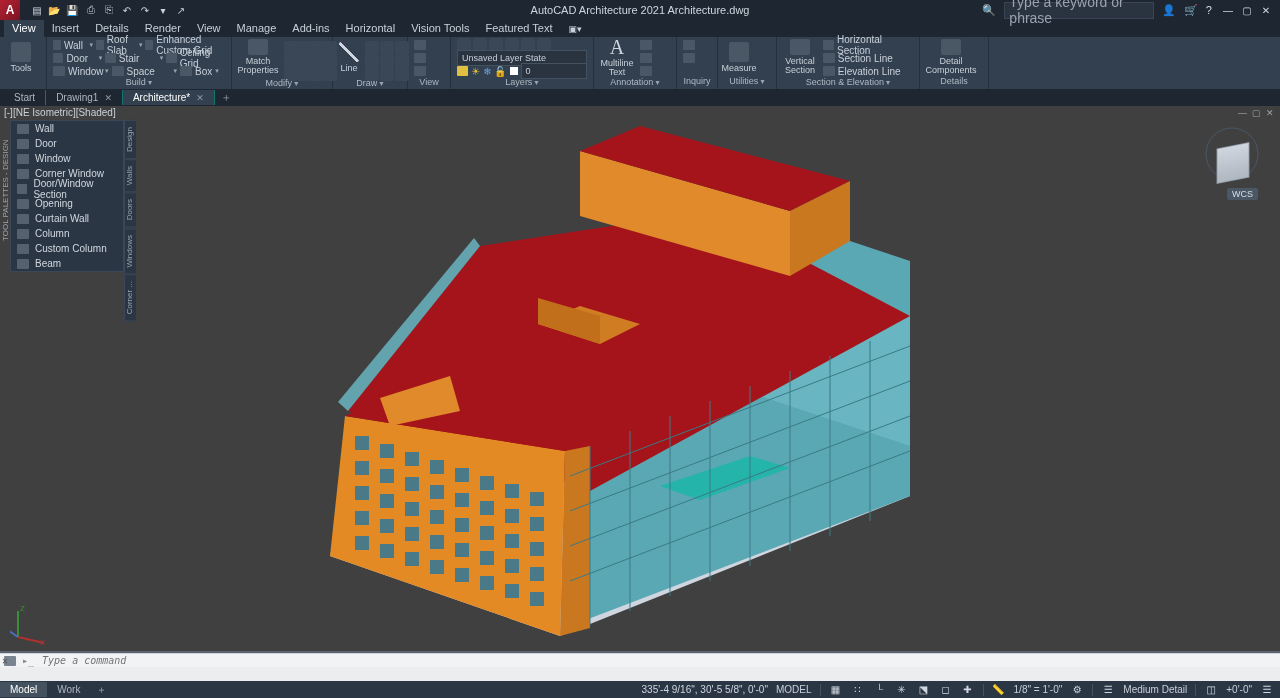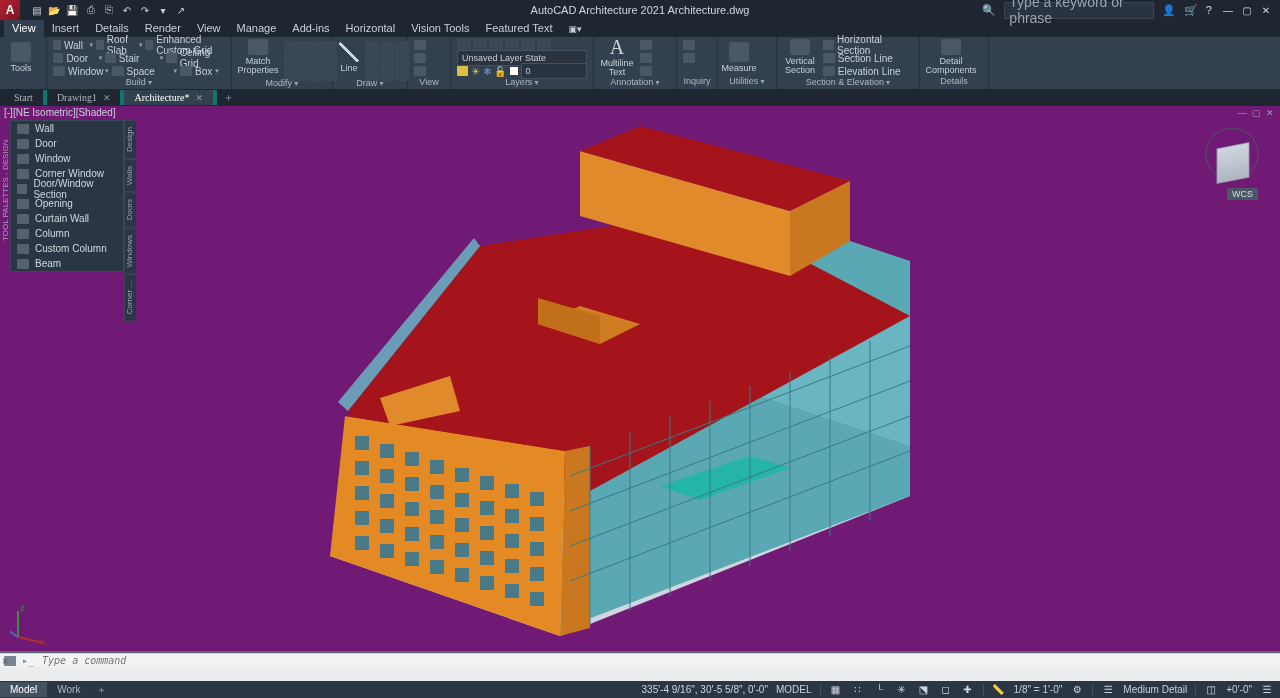--- a/index.html
+++ b/index.html
@@ -25,26 +25,26 @@
   .small-row{display:flex;align-items:center;gap:3px;height:12px;font-size:10px;color:#c8d0d9;}
   .small-row .si{width:12px;height:10px;background:#4a5765;border-radius:1px;}
   .small-row .dd{color:#9aa3af;font-size:7px;}
   .mini-grid{display:grid;gap:2px;}
   .mini-grid.g4x2{grid-template-columns:repeat(4,14px);grid-template-rows:repeat(2,14px);}
   .mini-grid .mi{width:14px;height:14px;background:#3a4756;border-radius:2px;}
   .layer-field{width:120px;height:14px;background:#2a3340;border:1px solid #44515f;font-size:9px;display:flex;align-items:center;padding:0 4px;color:#c8d0d9;}
   .dd-small::after{content:" ▾";font-size:8px;color:#9aa3af;}
 
   .doc-tabs{height:17px;background:#1d2631;display:flex;align-items:center;padding-left:4px;gap:0;}
-  .doc-tab{padding:2px 10px;font-size:10px;color:#aeb6c0;border-right:4px solid #0f766e;display:flex;align-items:center;gap:6px;font-family:Liberation Serif, serif;}
+  .doc-tab{padding:2px 10px;font-size:10px;color:#aeb6c0;border-right:1px solid #0f766e;display:flex;align-items:center;gap:6px;}
   .doc-tab.active{background:#33404f;color:#fff;}
   .doc-tab .x{color:#8e98a4;font-size:9px;}
   .doc-tabs .plus{padding:0 6px;color:#8e98a4;}
 
-  .workspace{position:absolute;left:0;right:0;top:106px;bottom:45px;background:#701a75;}
+  .workspace{position:absolute;left:0;right:0;top:106px;bottom:45px;background:#404040;}
 
   .vp-label{position:absolute;left:4px;top:1px;font-size:10px;color:#c8d0d9;}
   .vp-btns{position:absolute;right:4px;top:2px;display:flex;gap:4px;}
   .vp-btns span{width:10px;height:10px;color:#9aa3af;font-size:9px;}
 
   .tool-palette{position:absolute;left:10px;top:14px;width:112px;background:#2b3644;border:1px solid #3a4756;}
   .tp-title{writing-mode:vertical-rl;transform:rotate(180deg);font-size:8px;color:#9aa3af;position:absolute;left:-10px;top:4px;height:130px;text-align:center;}
   .tp-item{height:15px;display:flex;align-items:center;gap:6px;padding:0 6px;font-size:10px;color:#d0d7df;}
   .tp-item .ti{width:12px;height:10px;background:#55616f;border-radius:1px;}
   .side-tabs{position:absolute;left:124px;top:14px;width:12px;display:flex;flex-direction:column;}

